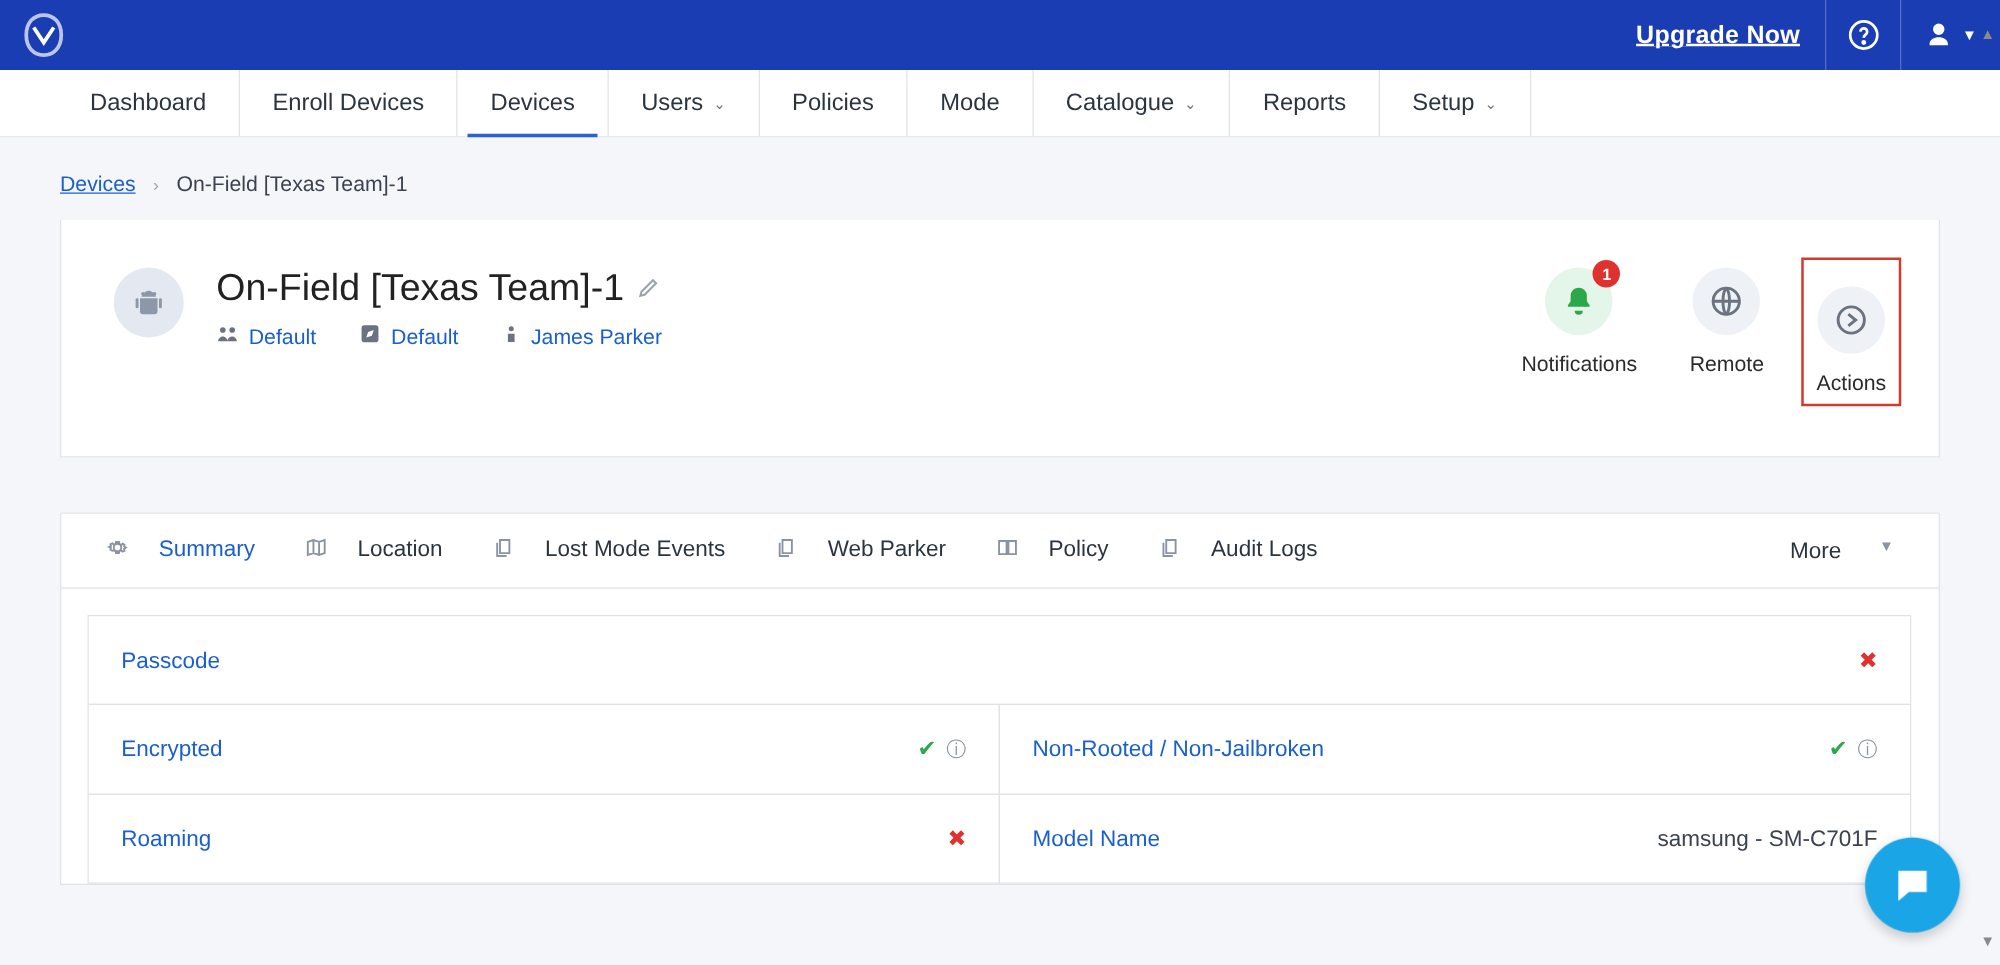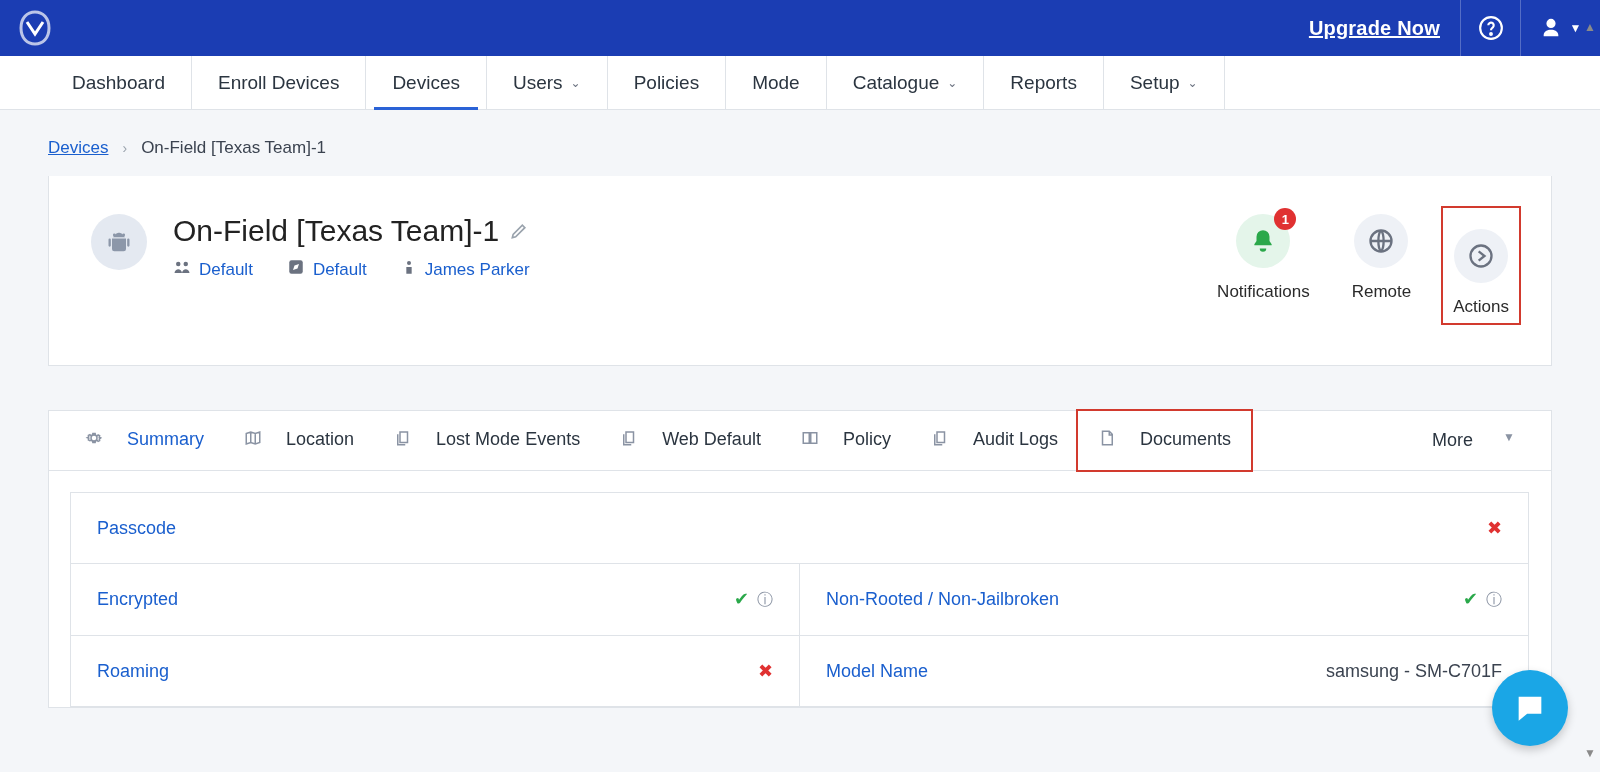--- a/index.html
+++ b/index.html
@@ -401,39 +401,33 @@
         <div class="tab">
           <span class="ticon"><svg width="18" height="18" viewBox="0 0 24 24" fill="none" stroke="currentColor" stroke-width="2">
               <path d="M8 4h10v14H8zM5 7v14h10"></path>
             </svg></span>
           <span>Lost Mode Events</span>
         </div>
         <div class="tab">
           <span class="ticon"><svg width="18" height="18" viewBox="0 0 24 24" fill="none" stroke="currentColor" stroke-width="2">
               <path d="M8 4h10v14H8zM5 7v14h10"></path>
             </svg></span>
-          <span>Web Default</span>
+          <span>Web Parker</span>
         </div>
         <div class="tab">
           <span class="ticon"><svg width="18" height="18" viewBox="0 0 24 24" fill="none" stroke="currentColor" stroke-width="2">
               <path d="M3 5h8v14H3zM13 5h8v14h-8zM11 5v14"></path>
             </svg></span>
           <span>Policy</span>
         </div>
         <div class="tab">
           <span class="ticon"><svg width="18" height="18" viewBox="0 0 24 24" fill="none" stroke="currentColor" stroke-width="2">
               <path d="M8 4h10v14H8zM5 7v14h10"></path>
             </svg></span>
           <span>Audit Logs</span>
-        </div>
-        <div class="tab highlight">
-          <span class="ticon"><svg width="18" height="18" viewBox="0 0 24 24" fill="none" stroke="currentColor" stroke-width="2">
-              <path d="M6 3h9l4 4v14H6zM15 3v5h4"></path>
-            </svg></span>
-          <span>Documents</span>
         </div>
         <div class="tabs-spacer"></div>
         <div class="tab more">
           <span>More</span>
           <span class="caret">▼</span>
         </div>
       </div>
     <div class="summary" id="summary">
 
     <div class="row">

